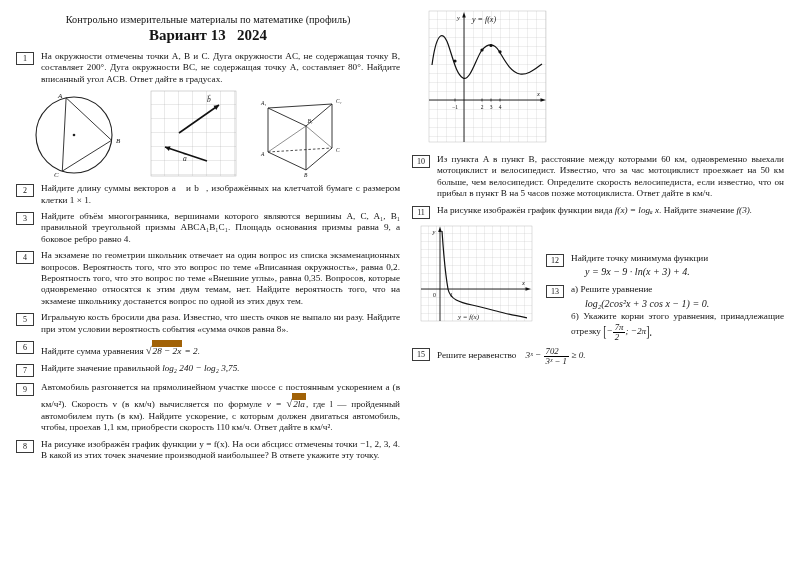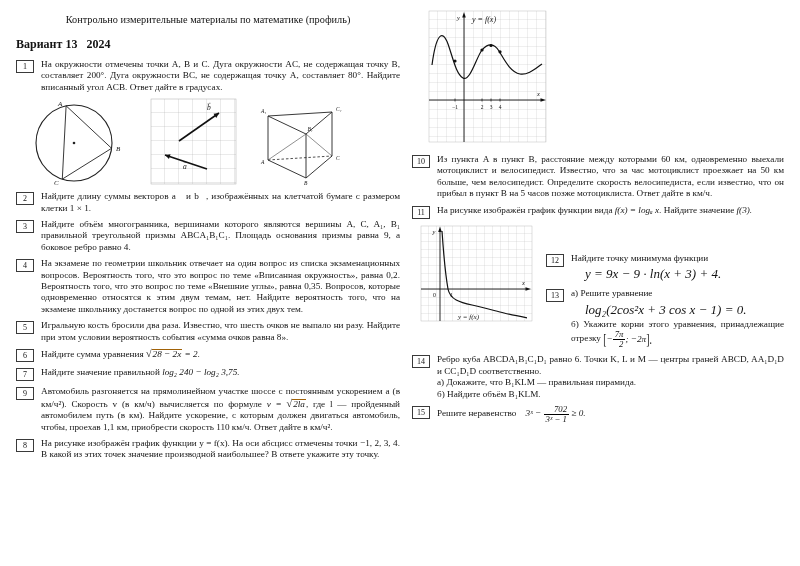--- a/index.html
+++ b/index.html
@@ -5,33 +5,33 @@
   * { margin:0; padding:0; box-sizing:border-box; }
   html,body { background:#ffffff; }
   .page{
     width:800px; height:566px; background:#fff; color:#141414;
     font-family:"Liberation Serif", "DejaVu Serif", serif;
     display:flex; padding:8px 16px 4px 16px; overflow:hidden;
   }
   .col-left{ width:384px; margin-right:12px; }
   .col-right{ width:372px; }
   .doc-title{ text-align:center; font-size:10.3px; margin-top:6px; }
-  .doc-variant{ font-size:12px; font-weight:bold; margin:12px 0 7px; }
+  .doc-variant{ text-align:center; font-size:15px; font-weight:bold; margin:2px 0 7px; }
   .problem{ display:flex; margin-bottom:5px; }
   .pnum{
     flex:0 0 18px; height:13px; border:1px solid #3a3a3a; font-size:8px;
     line-height:11px; text-align:center; margin-right:7px; margin-top:1px;
     background:#fff;
   }
   .ptext{ flex:1; font-size:9.2px; line-height:1.24; text-align:justify; }
   .fm{ font-style:italic; }
-  .dfm{ font-style:italic; font-size:13px; margin:2px 0 1px 14px; text-align:left; }
+  .dfm{ font-style:italic; font-size:10px; margin:2px 0 1px 14px; text-align:left; }
   .rad{ font-size:1.12em; font-style:normal; }
-  .ovl{ display:inline-block; border-top:1px solid #a16207; line-height:1.05; padding:0 1px; }
-  .frac{ display:inline-block; text-align:right; vertical-align:-0.65em; line-height:1.05; font-size:0.95em; }
+  .ovl{ display:inline-block; border-top:7px solid #a16207; line-height:1.05; padding:0 1px; }
+  .frac{ display:inline-block; text-align:left; vertical-align:-0.65em; line-height:1.05; font-size:0.95em; }
   .frac .fn{ display:block; border-bottom:1px solid #000; padding:0 2px; }
   .frac .fd{ display:block; padding:0 2px; }
   .bigbr{ display:inline-block; transform:scaleY(1.5); font-size:1.05em; font-style:normal; }
   .figures-row{ display:flex; gap:22px; align-items:center; margin:2px 0 5px 12px; }
   .graph1-wrap{ margin:2px 0 6px 16px; }
   .graph2-wrap{ float:left; width:118px; margin:1px 8px 2px 8px; }
   .p12-block{ margin-top:34px; }
   .part2{ clear:both; text-align:center; font-weight:bold; font-size:9.8px; margin:3px 0 5px; }
   svg text{ font-family:"Liberation Serif","DejaVu Serif",serif; fill:#141414; }
   .it{ font-style:italic; }
@@ -254,28 +254,20 @@
     <div class="problem">
       <div class="pnum">13</div>
       <div class="ptext">
         <span>а) Решите уравнение</span>
         <div class="dfm">log₂(2cos²x + 3 cos x − 1) = 0.</div>
         <span>б) Укажите корни этого уравнения, принадлежащие отрезку</span>
         <span class="fm"><span class="bigbr">[</span><span>−</span><span class="frac"><span class="fn">7π</span><span class="fd">2</span></span><span>; −2π</span><span class="bigbr">].</span></span>
       </div>
     </div>
 
-    <div class="problem">
-      <div class="pnum">14</div>
-      <div class="ptext">
-        <span>Ребро куба ABCDA₁B₁C₁D₁ равно 6. Точки K, L и M — центры граней ABCD, AA₁D₁D и CC₁D₁D соответственно.</span>
-        <div>а) Докажите, что B₁KLM — правильная пирамида.</div>
-        <div>б) Найдите объём B₁KLM.</div>
-      </div>
-    </div>
 
     <div class="problem">
       <div class="pnum">15</div>
       <div class="ptext">
         <span>Решите неравенство</span>
         &nbsp;&nbsp;
         <span class="fm"><span>3ˣ − </span><span class="frac"><span class="fn">702</span><span class="fd">3ˣ − 1</span></span><span> ≥ 0.</span></span>
       </div>
     </div>
 

